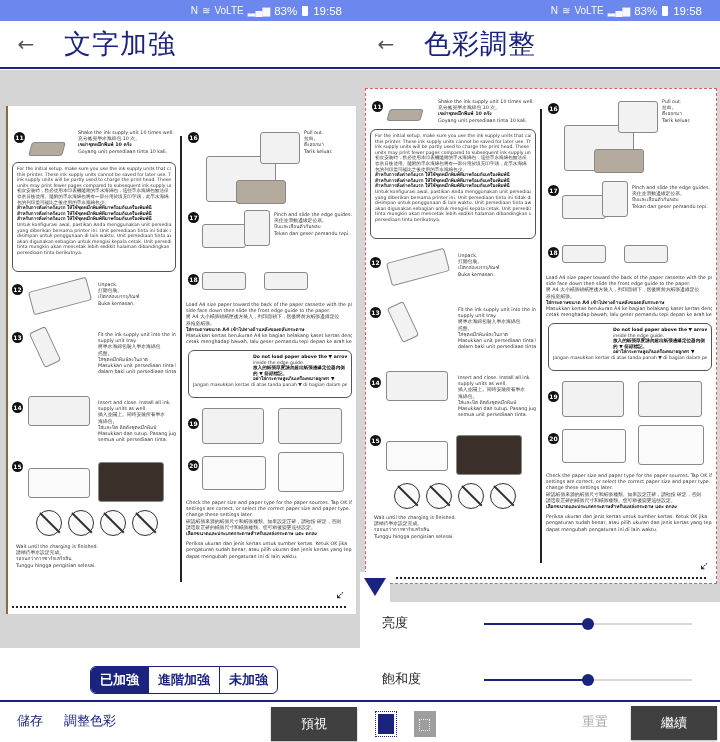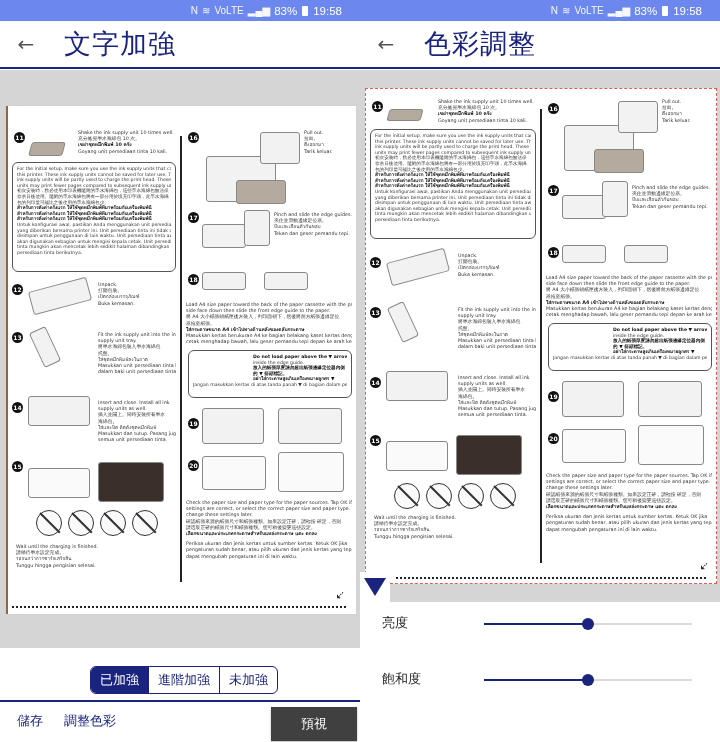--- a/index.html
+++ b/index.html
@@ -31,21 +31,21 @@
   .line { display: block; white-space: nowrap; overflow: hidden; }
   .bold { font-weight: bold; color: #111; }
   .dotted-bottom { position: absolute; left: 6px; right: 10px; bottom: 6px; border-bottom: 2px dotted #222; }
   .corner-arrow { position: absolute; right: 12px; bottom: 12px; font-size: 11px; color: #111; transform: rotate(45deg); }
   .circle-icon { position: absolute; width: 26px; height: 26px; border-radius: 50%; border: 1.5px solid #333; background: #fafafa; }
   .circle-icon::after { content: ""; position: absolute; left: 50%; top: -2px; width: 1.5px; height: 28px; background: #333; transform: rotate(-45deg); }
   .left-edge-strip { position: absolute; left: 0; top: 0; bottom: 0; width: 2px; background: #8a6a4a; }
 
   
   .segmented { position: absolute; top: 666px; left: 90px; height: 28px; display: flex; border: 1.5px solid #1a237e; border-radius: 6px; overflow: hidden; background: #fff; }
-  .seg { padding: 0 9px; font-size: 13px; display: flex; align-items: center; color: #1a237e; border-left: 1.5px solid #1a237e; cursor: pointer; }
+  .seg { padding: 0 9px; font-size: 13px; display: flex; align-items: center; color: #1a237e; border-left: 1.5px solid #1a237e; cursor: pointer; font-weight: bold; }
   .seg:first-child { border-left: none; }
   .seg.active { background: #1a237e; color: #fff; }
 
   .bottom-bar { position: absolute; top: 702px; left: 0; width: 360px; height: 40px; border-top: 2px solid #1a237e; background: #fff; }
   .bottom-bar.left-bar { top: 700px; }
   .text-btn { position: absolute; top: 10px; font-size: 13px; color: #1a237e; cursor: pointer; }
   .primary-btn { position: absolute; top: 4px; right: 3px; width: 86px; height: 34px; background: #404040; color: #fff; font-size: 13px; display: flex; align-items: center; justify-content: center; cursor: pointer; box-shadow: 0 1px 2px rgba(0,0,0,0.3); }
 
   
   .right .gray-bg { position: absolute; top: 70px; left: 0; width: 360px; height: 532px; background: #d5d5d5; }
@@ -420,13 +420,23 @@
     </div>
     <div class="slider-row" style="top:64px;">
       <div class="slider-label">飽和度</div>
       <div class="slider-track">
         <div class="slider-fill" style="width:50%;"></div>
         <div class="slider-thumb" style="left:50%;"></div>
       </div>
     </div>
   </div>
 
+  <div class="bottom-bar" style="top:700px;">
+    <div class="mode-icon page-full">
+        <div class="inner"></div>
+      </div>
+    <div class="mode-icon page-crop">
+        <div class="inner"></div>
+      </div>
+    <div class="reset-btn">重置</div>
+    <div class="primary-btn" style="top:4px;">繼續</div>
+  </div>
 </div>
 
 </body></html>

